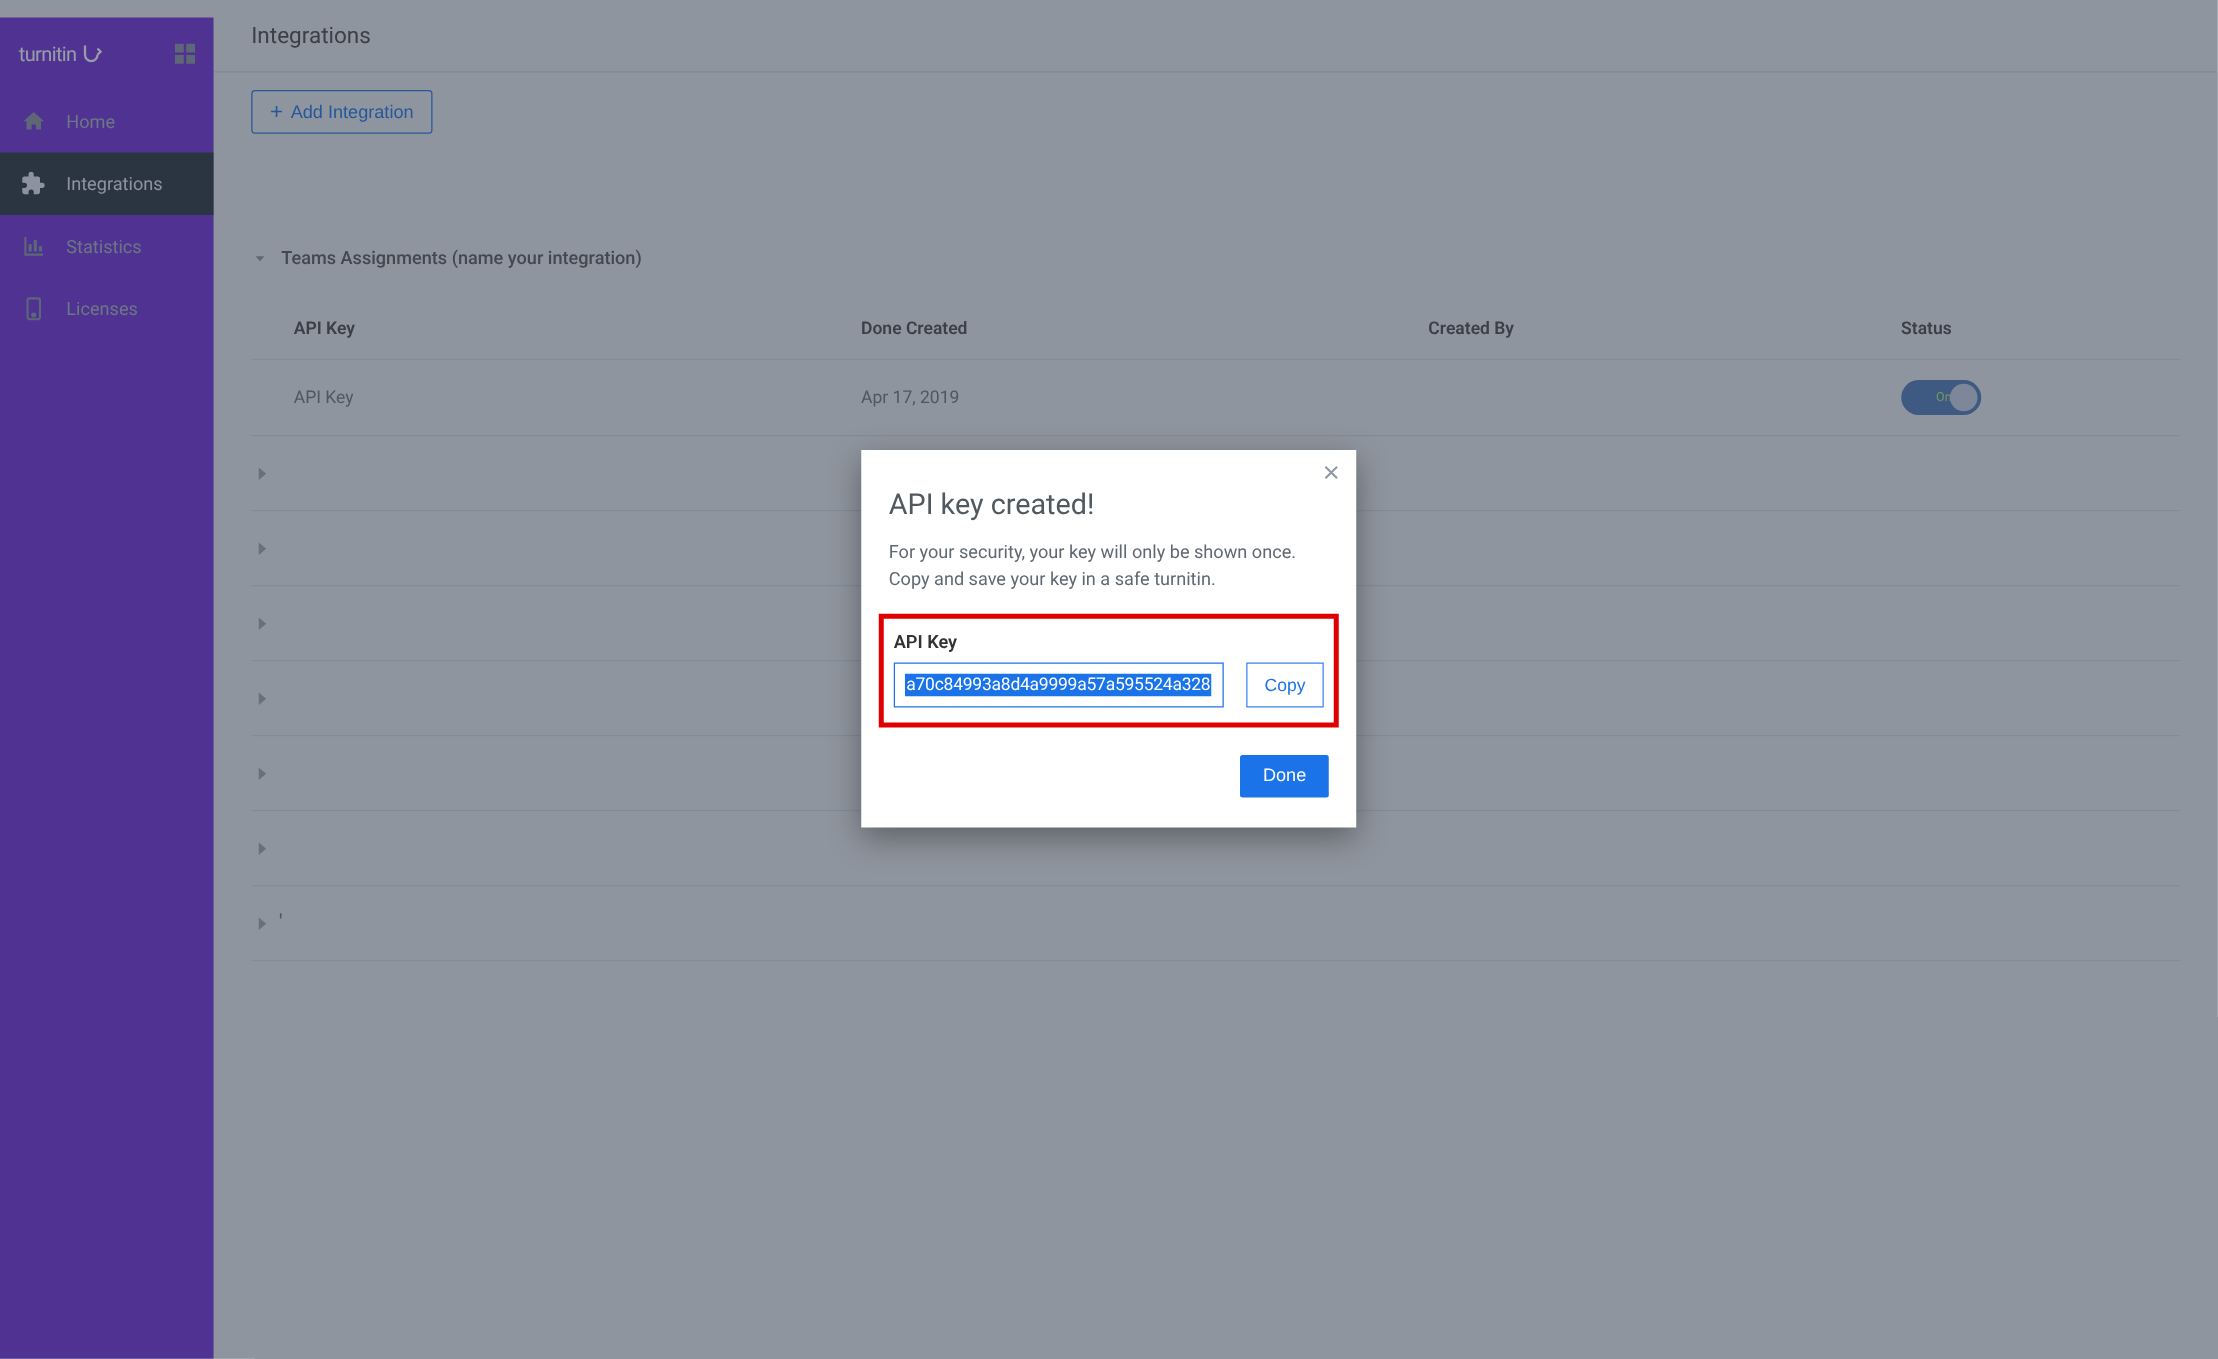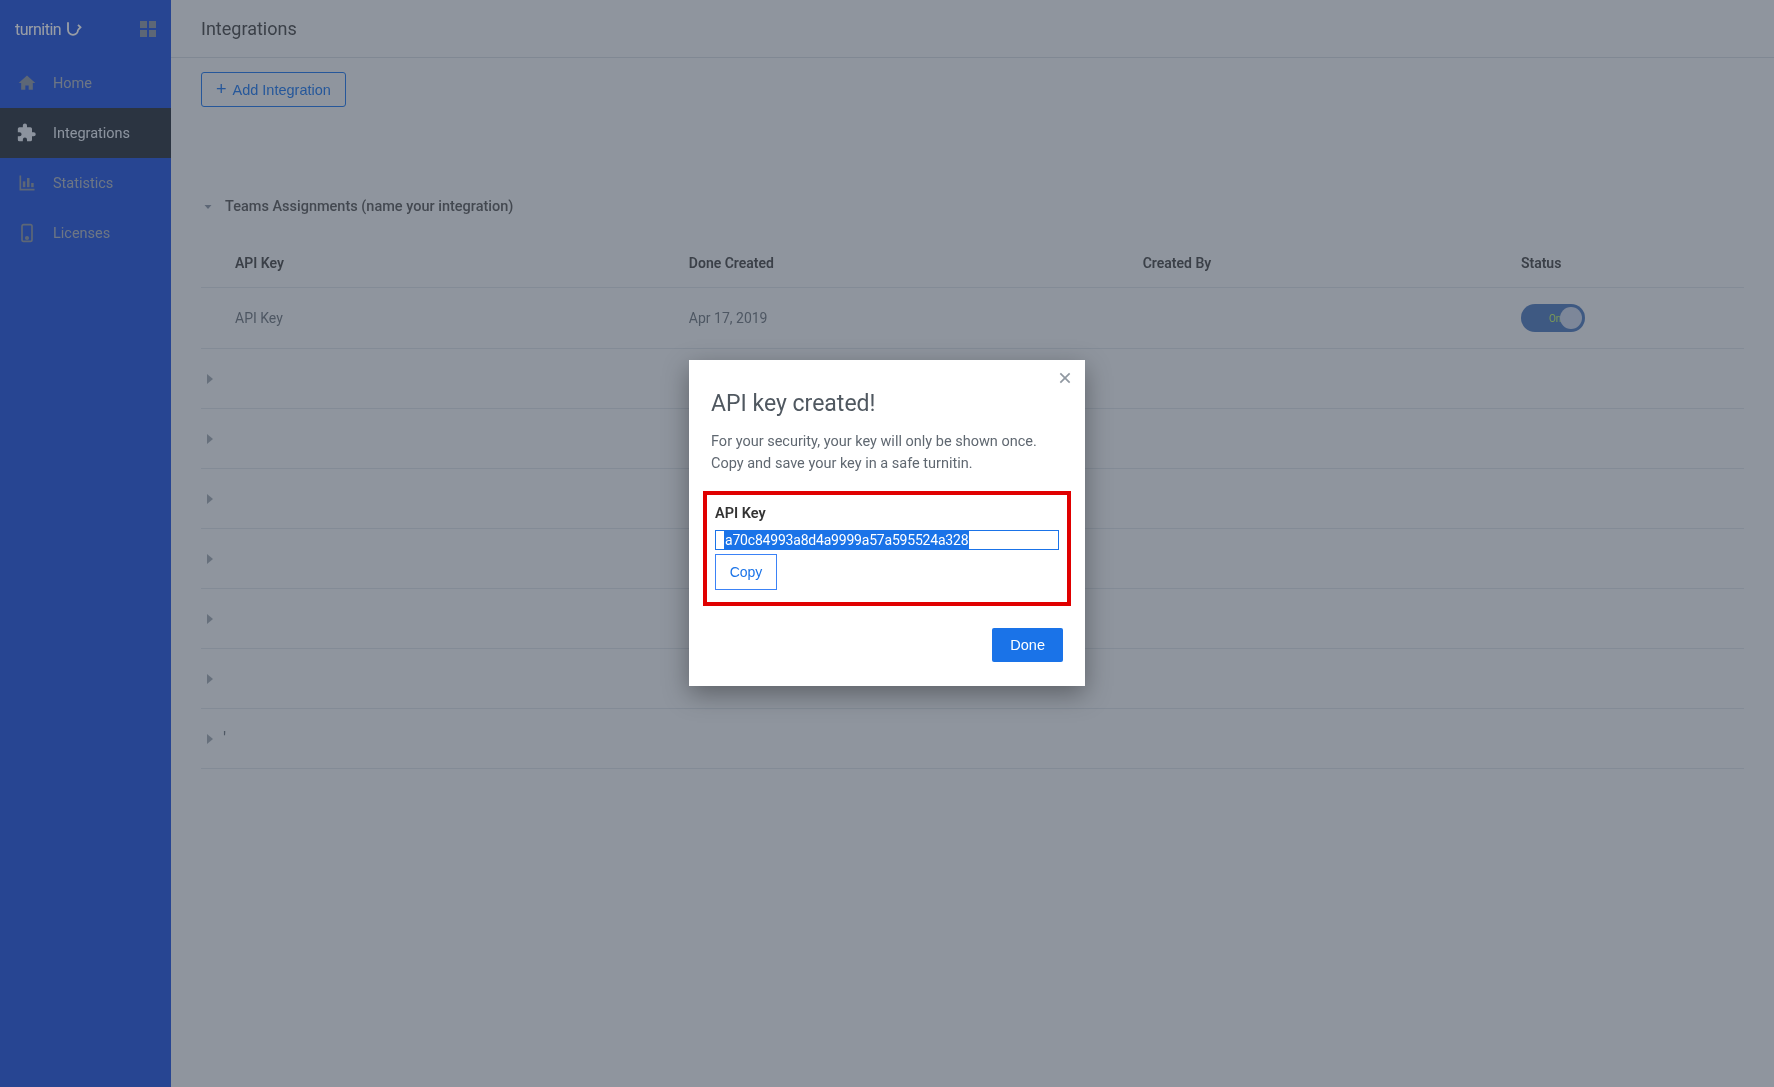--- a/index.html
+++ b/index.html
@@ -1,20 +1,20 @@
 <!DOCTYPE html>
 <html><head>
   <meta charset="utf-8">
   <style>
     * { box-sizing: border-box; margin: 0; padding: 0; }
     html, body { height: 100%; font-family: -apple-system, BlinkMacSystemFont, "Segoe UI", Roboto, Arial, sans-serif; font-size: 14px; color: #333; }
     body { display: flex; background: #eceff1; overflow: hidden; }
 
     
-    .sidebar { width: 171px; background: #1d4ed8; color: #aab3bd; display: flex; flex-direction: column; }
+    .sidebar { width: 171px; background: #6d28d9; color: #aab3bd; display: flex; flex-direction: column; margin-top: 14px; }
     .sidebar-top { height: 58px; display: flex; align-items: center; justify-content: space-between; padding: 0 15px; }
     .brand { display: flex; align-items: center; color: #fff; font-size: 16px; font-weight: 400; }
     .brand svg { margin-left: 2px; }
     .grid-icon { width: 16px; height: 16px; display: grid; grid-template-columns: 7px 7px; grid-template-rows: 7px 7px; gap: 2px; }
     .grid-icon span { background: #8892a0; }
     .brand-text { letter-spacing: -0.5px; }
 
     .nav { display: flex; flex-direction: column; justify-content: flex-end; }
     .nav-item { display: flex; align-items: center; height: 50px; padding: 0 15px; cursor: pointer; color: #a8b1bc; }
     .nav-item.active { background: #242c36; color: #e6ebf1; }
@@ -48,21 +48,21 @@
     
     .overlay { position: absolute; inset: 0; background: rgba(50,60,75,0.5); display: flex; align-items: flex-start; justify-content: center; }
     .modal { margin-top: 360px; width: 396px; background: #fff; box-shadow: 0 8px 24px rgba(0,0,0,0.35); position: relative; }
     .modal-close { position: absolute; right: 12px; top: 10px; cursor: pointer; color: #9098a1; }
     .modal-body { padding: 30px 22px 24px; }
     .modal-title { font-size: 23px; color: #505860; font-weight: 400; margin-bottom: 14px; }
     .modal-desc { font-size: 14.5px; color: #606871; line-height: 1.5; margin-bottom: 16px; }
 
     .highlight-box { border: 4px solid #e00000; padding: 10px 8px 12px; margin: 0 -8px 22px; }
     .field-label { font-size: 14.5px; color: #333; font-weight: 600; margin-bottom: 8px; }
-    .field-row { display: flex; gap: 4px; flex-direction: column; }
+    .field-row { display: flex; gap: 18px; }
     .key-input { flex: 1; border: 1px solid #1a73e8; padding: 0 8px; height: 36px; display: flex; align-items: center; font-size: 14px; overflow: hidden; }
     .key-input .sel { background: #1a73e8; color: #fff; padding: 1px 1px; font-family: inherit; font-size: 14px; letter-spacing: -0.2px; white-space: nowrap; }
     .copy-btn { width: 62px; height: 36px; border: 1px solid #3b82f6; background: #fff; color: #1a73e8; font-size: 14px; cursor: pointer; display: flex; align-items: center; justify-content: center; }
 
     .modal-footer { display: flex; justify-content: flex-end; }
     .done-btn { background: #1a73e8; color: #fff; border: none; height: 34px; padding: 0 18px; font-size: 14.5px; cursor: pointer; border-radius: 2px; }
   </style>
 </head>
 <body>
 

